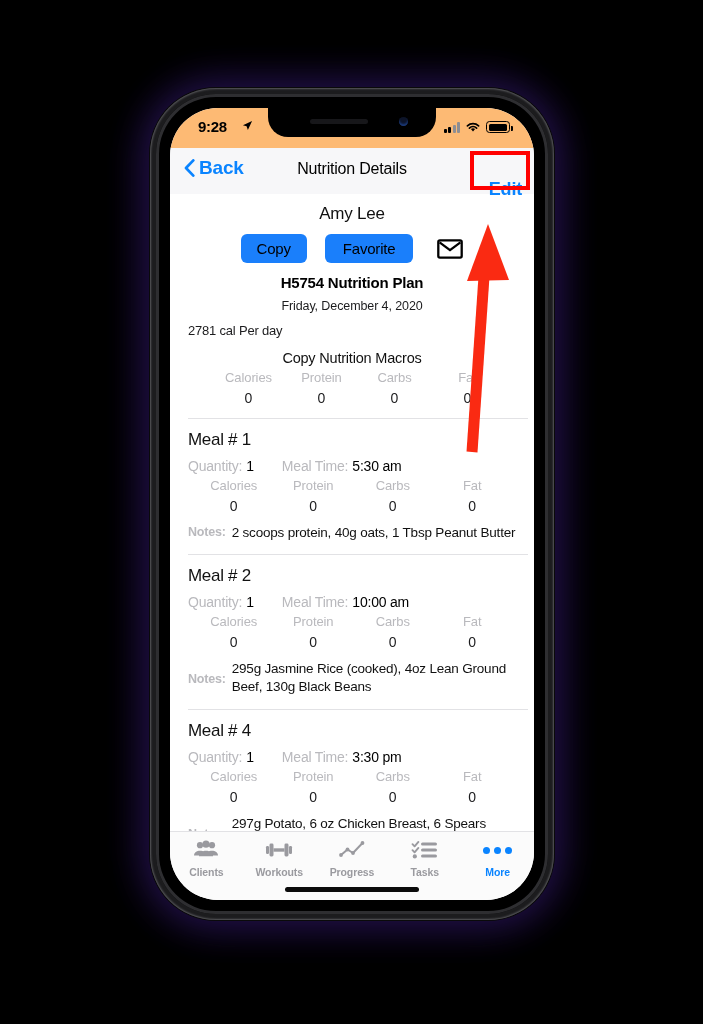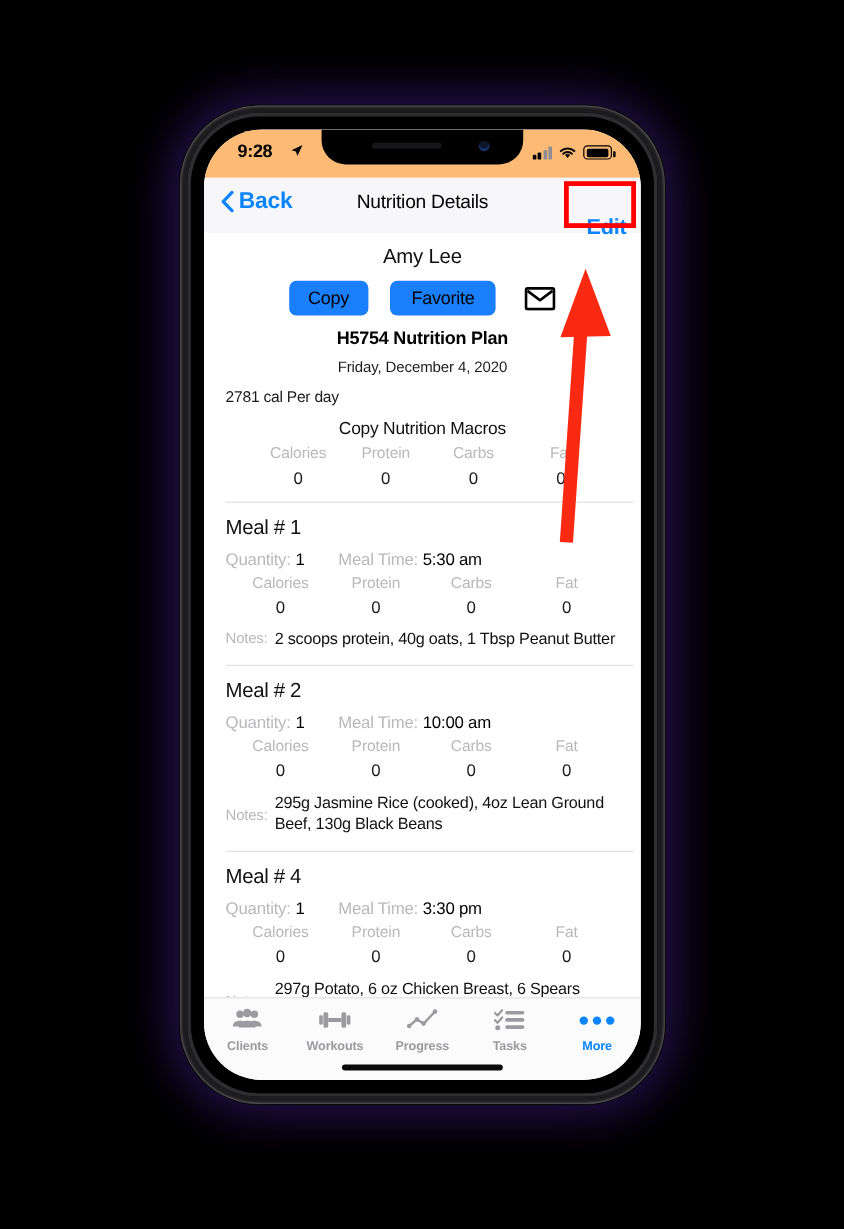--- a/index.html
+++ b/index.html
@@ -359,20 +359,21 @@
     display: flex;
     align-items: flex-start;
     margin-top: 10px;
   }
   .notes-label {
     font-size: 12.5px;
     color: #b9b9bd;
     flex: 0 0 auto;
     padding-top: 1px;
     letter-spacing: -0.2px;
+    font-weight: bold;
   }
   .notes-text {
     font-size: 13.5px;
     color: #111;
     margin-left: 6px;
     line-height: 1.35;
     letter-spacing: -0.2px;
   }
   .notes-row.two-line .notes-label { padding-top: 12px; }
 

